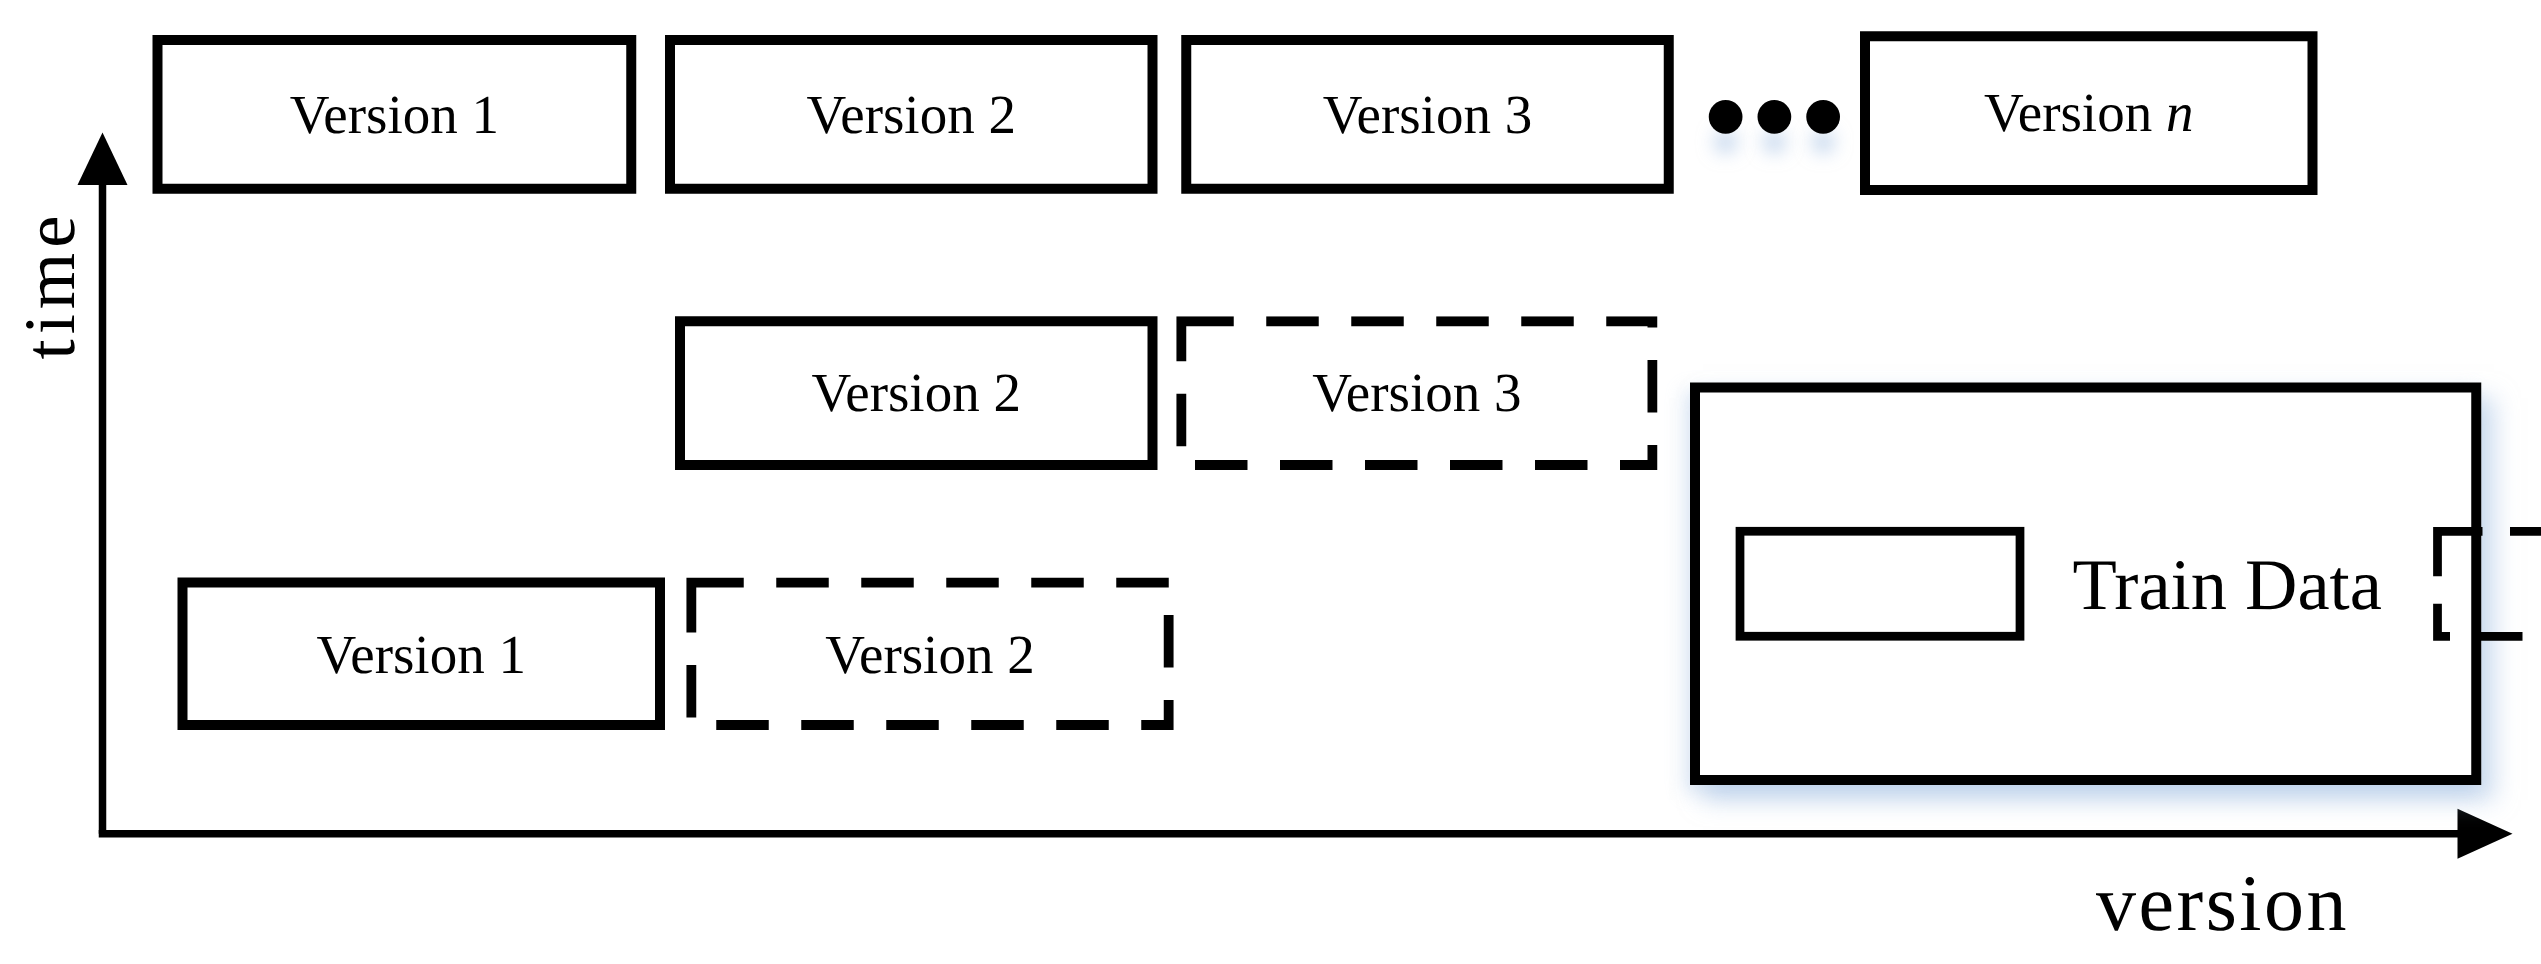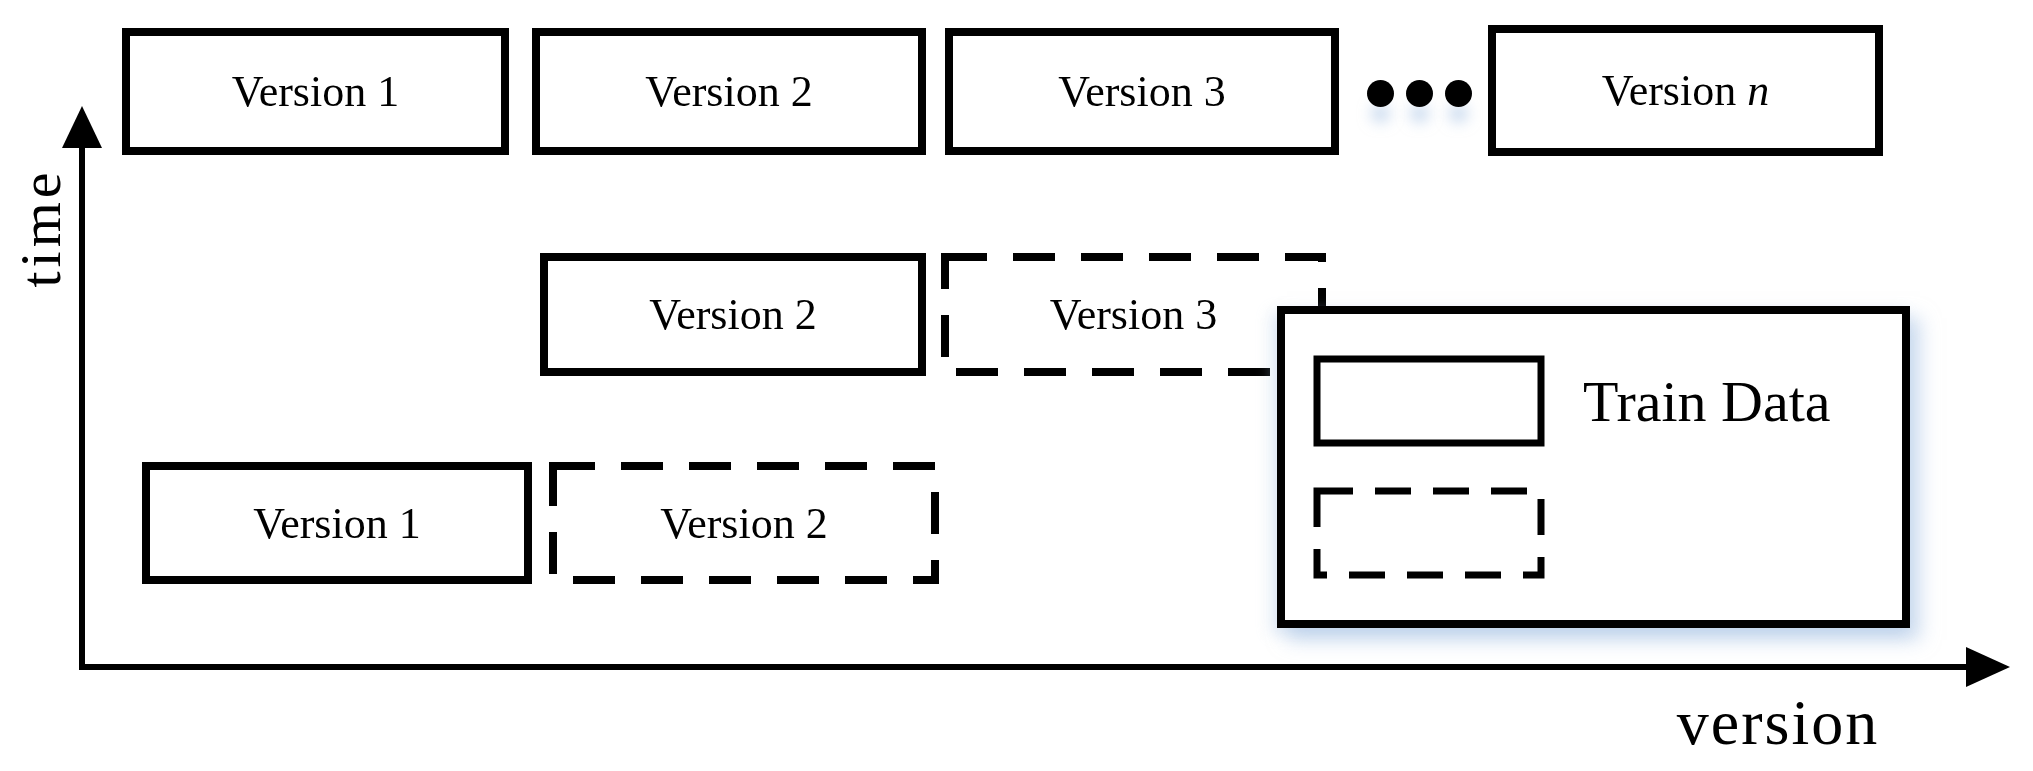--- a/index.html
+++ b/index.html
@@ -48,41 +48,41 @@
   }
   .vbox.solid{border:8px solid var(--ink);}
   .vbox.dashed{border:none;background:transparent;}
   .vbox.dashed svg{position:absolute;inset:0;display:block;}
   .vbox span{position:relative;}
   .italic{font-style:italic;}
   
   #box-top-1{left:122px;top:28px;width:387px;height:127px;}
   #box-top-2{left:532px;top:28px;width:394px;height:127px;}
   #box-top-3{left:945px;top:28px;width:394px;height:127px;}
-  #box-top-n{left:1488px;top:25px;width:395px;height:131px;}
+  #box-top-n{left:1488px;top:25px;width:366px;height:131px;}
   
   #box-mid-2{left:540px;top:253px;width:386px;height:123px;}
   #box-mid-3{left:941px;top:253px;width:385px;height:123px;}
   
   #box-bot-1{left:142px;top:462px;width:390px;height:122px;}
   #box-bot-2{left:549px;top:462px;width:390px;height:122px;}
   
   #dots{
     position:absolute;left:1367px;top:80px;
     display:flex;gap:12px;
   }
   .dot{
     width:27px;height:27px;border-radius:50%;background:var(--ink);
     box-shadow:0 20px 14px -4px var(--glow);
   }
   
   #legend{
-    position:absolute;left:1277px;top:306px;width:633px;height:322px;
+    position:absolute;left:1352px;top:306px;width:633px;height:322px;
     box-sizing:border-box;border:8px solid var(--ink);background:var(--paper);
-    display:flex;flex-direction:column;justify-content:center;gap:40px;
+    display:flex;flex-direction:row;gap:40px;
     padding-left:28px;
     box-shadow:10px 12px 18px var(--glow), -6px 6px 14px rgba(160,190,225,0.3);
   }
   .legend-row{display:flex;align-items:center;}
   .legend-row svg{display:block;flex:0 0 auto;}
   .legend-label{font-size:58px;margin-left:38px;white-space:nowrap;}
 </style>
 </head>
 <body>
 

